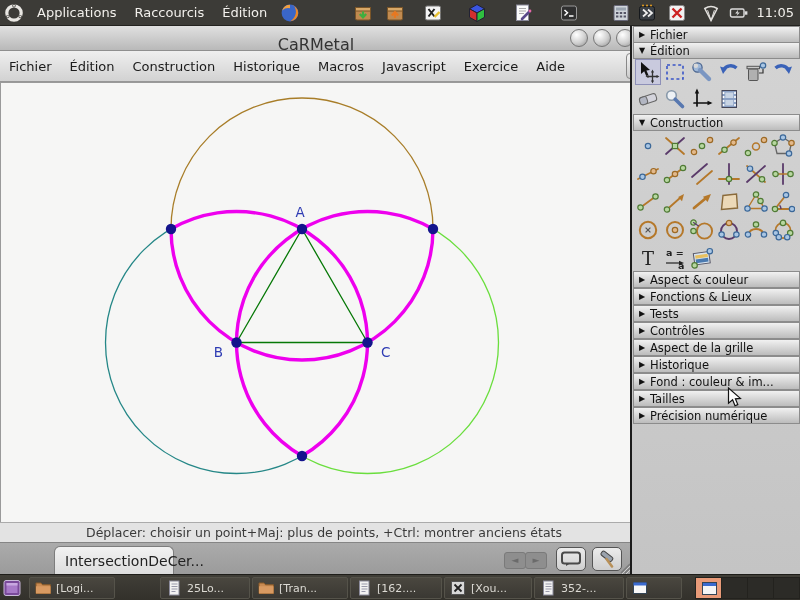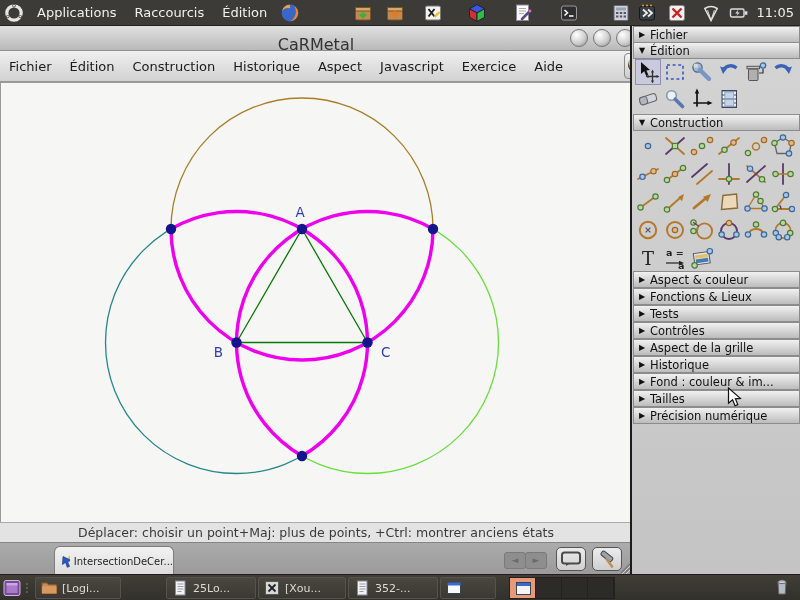--- a/index.html
+++ b/index.html
@@ -17,24 +17,24 @@
   .win-btn{position:absolute;top:4px;width:16px;height:16px;border-radius:50%;background:radial-gradient(circle at 35% 30%,#ffffff,#cfcfcf 55%,#8f8f8f);border:1px solid #777;}
   #menubar{position:absolute;left:0;top:26px;width:632px;height:30px;background:linear-gradient(#efefef,#d2d2d2);border-bottom:1px solid #979797;display:flex;align-items:center;font-size:13px;color:#1a1a1a;}
   .menu-item{padding:0 9px;cursor:default;}
   #monkey-btn{margin-left:52px;width:30px;height:24px;border:1px solid #888;border-radius:4px;background:linear-gradient(#f4f4f4,#cccccc);display:flex;align-items:center;justify-content:center;}
   #layout-group{margin-left:14px;display:flex;gap:2px;}
   .layout-btn{width:28px;height:24px;border:1px solid #777;border-radius:3px;background:linear-gradient(#f2f2f2,#c8c8c8);display:flex;align-items:center;justify-content:center;}
   .layout-btn.active{background:#3a3a3a;}
   
   #canvas-area{position:absolute;left:0;top:57px;width:630px;height:439px;background:#f6f6f5;border:1px solid #9a9a9a;}
   
-  #statusbar{position:absolute;left:0;top:497px;width:632px;height:20px;background:#e3e3e3;border-top:1px solid #ababab;text-align:center;font-size:12.5px;color:#3a3a3a;line-height:20px;}
+  #statusbar{position:absolute;left:0;top:497px;width:632px;height:20px;background:#e3e3e3;border-top:1px solid #ababab;text-align:center;font-size:12.5px;color:#3a3a3a;line-height:20px;padding-left:8px;}
   
   #tabbar{position:absolute;left:0;top:517px;width:632px;height:31px;background:linear-gradient(#ababab,#9b9b9b);border-top:1px solid #858585;}
-  #doc-tab{position:absolute;left:54px;top:3px;width:118px;height:28px;background:linear-gradient(#f2f2f2,#dcdcdc);border:1px solid #7d7d7d;border-bottom:none;border-radius:6px 6px 0 0;display:flex;align-items:center;font-size:10px;color:#222;}
+  #doc-tab{position:absolute;left:54px;top:3px;width:118px;height:28px;background:linear-gradient(#f2f2f2,#dcdcdc);border:1px solid #7d7d7d;border-bottom:none;border-radius:6px 6px 0 0;display:flex;align-items:center;font-size:14px;color:#222;}
   #doc-tab svg{margin:0 4px 0 6px;}
   .nav-btn{position:absolute;top:9px;width:20px;height:15px;background:#8e8e8e;border:1px solid #7a7a7a;border-radius:3px;color:#6b6b6b;font-size:9px;text-align:center;line-height:15px;}
   .foot-btn{position:absolute;top:4px;width:28px;height:22px;border:1.5px solid #555;border-radius:5px;background:linear-gradient(#ececec,#cfcfcf);display:flex;align-items:center;justify-content:center;}
   #resize-grip{position:absolute;right:1px;top:16px;width:12px;height:13px;}
   
   #sidebar{position:absolute;left:630px;top:25px;width:170px;height:549px;background:linear-gradient(#d4d4d4,#c4c4c4);border-left:2px solid #1c1c1c;box-sizing:border-box;}
   .hdr{position:absolute;left:1px;width:165px;height:15px;background:linear-gradient(#f1f1f1,#bcbcbc);border:1px solid #8c8c8c;font-size:11.5px;color:#111;display:flex;align-items:center;}
   .hdr .tri{width:16px;text-align:center;font-size:8px;color:#111;}
   .toolbtn{position:absolute;width:24px;height:24px;display:flex;align-items:center;justify-content:center;}
   .toolbtn.selected{background:#c9cade;border:1px solid #8e90b8;margin:-1px;}
@@ -152,21 +152,21 @@
       <span class="win-btn" style="left:570px"></span>
       <span class="win-btn" style="left:593px"></span>
       <span class="win-btn" style="left:616px"></span>
     </div>
     <div id="menubar">
       <div id="wmenus" style="display:flex">
           <span class="menu-item">Fichier</span>
           <span class="menu-item">Édition</span>
           <span class="menu-item">Construction</span>
           <span class="menu-item">Historique</span>
-          <span class="menu-item">Aspect</span>
+          <span class="menu-item">Macros</span>
           <span class="menu-item">Javascript</span>
           <span class="menu-item">Exercice</span>
           <span class="menu-item">Aide</span>
         </div>
       <div id="monkey-btn">
         <span><svg width="22" height="22">
               <circle cx="11" cy="11" r="7.5" fill="#a06a28" stroke="#5a3a10"></circle>
               <circle cx="6.5" cy="9" r="3" fill="#d8a868"></circle>
               <circle cx="15.5" cy="9" r="3" fill="#d8a868"></circle>
               <ellipse cx="11" cy="13" rx="4.8" ry="3.8" fill="#e8c090"></ellipse>
@@ -618,20 +618,37 @@
         <div class="task-btn" style="width: 80px; margin-left: 44px;">
           <span style="flex: 0 0 auto; height: 18px;"><svg width="18" height="18" viewBox="0 0 18 18">
               <rect x="4.5" y="2" width="9.5" height="14" fill="#f2f2f2" stroke="#8a8a9a"></rect>
               <line x1="6.5" y1="5" x2="12.5" y2="5" stroke="#99a"></line>
               <line x1="6.5" y1="7.5" x2="12.5" y2="7.5" stroke="#99a"></line>
               <line x1="6.5" y1="10" x2="12.5" y2="10" stroke="#99a"></line>
               <line x1="6.5" y1="12.5" x2="10.5" y2="12.5" stroke="#99a"></line>
             </svg></span>
           <span>25Lo...</span>
         </div>
+        <div class="task-btn" style="width: 86px;">
+          <span style="flex: 0 0 auto; height: 18px;"><svg width="18" height="18" viewBox="0 0 18 18">
+              <path d="M2,4 L7,4 L8.5,5.8 L16.5,5.8 L16.5,14.5 L2,14.5 Z" fill="#c88a52" stroke="#8a5a28"></path>
+              <path d="M2,7.2 L16.5,7.2 L16.5,14.5 L2,14.5 Z" fill="#d89a62"></path>
+            </svg></span>
+          <span>[Tran...</span>
+        </div>
+        <div class="task-btn" style="width: 82px;">
+          <span style="flex: 0 0 auto; height: 18px;"><svg width="18" height="18" viewBox="0 0 18 18">
+              <rect x="4.5" y="2" width="9.5" height="14" fill="#f2f2f2" stroke="#8a8a9a"></rect>
+              <line x1="6.5" y1="5" x2="12.5" y2="5" stroke="#99a"></line>
+              <line x1="6.5" y1="7.5" x2="12.5" y2="7.5" stroke="#99a"></line>
+              <line x1="6.5" y1="10" x2="12.5" y2="10" stroke="#99a"></line>
+              <line x1="6.5" y1="12.5" x2="10.5" y2="12.5" stroke="#99a"></line>
+            </svg></span>
+          <span>[162....</span>
+        </div>
         <div class="task-btn" style="width: 78px;">
           <span style="flex: 0 0 auto; height: 18px;"><svg width="18" height="18" viewBox="0 0 18 18">
               <rect x="2.5" y="2.5" width="13" height="13" fill="#d8d8d8" stroke="#555"></rect>
               <path d="M5.5,5.5 L12.5,12.5 M12.5,5.5 L5.5,12.5" stroke="#222" stroke-width="1.8"></path>
             </svg></span>
           <span>[Xou...</span>
         </div>
         <div class="task-btn" style="width: 80px;">
           <span style="flex: 0 0 auto; height: 18px;"><svg width="18" height="18" viewBox="0 0 18 18">
               <rect x="4.5" y="2" width="9.5" height="14" fill="#f2f2f2" stroke="#8a8a9a"></rect>

